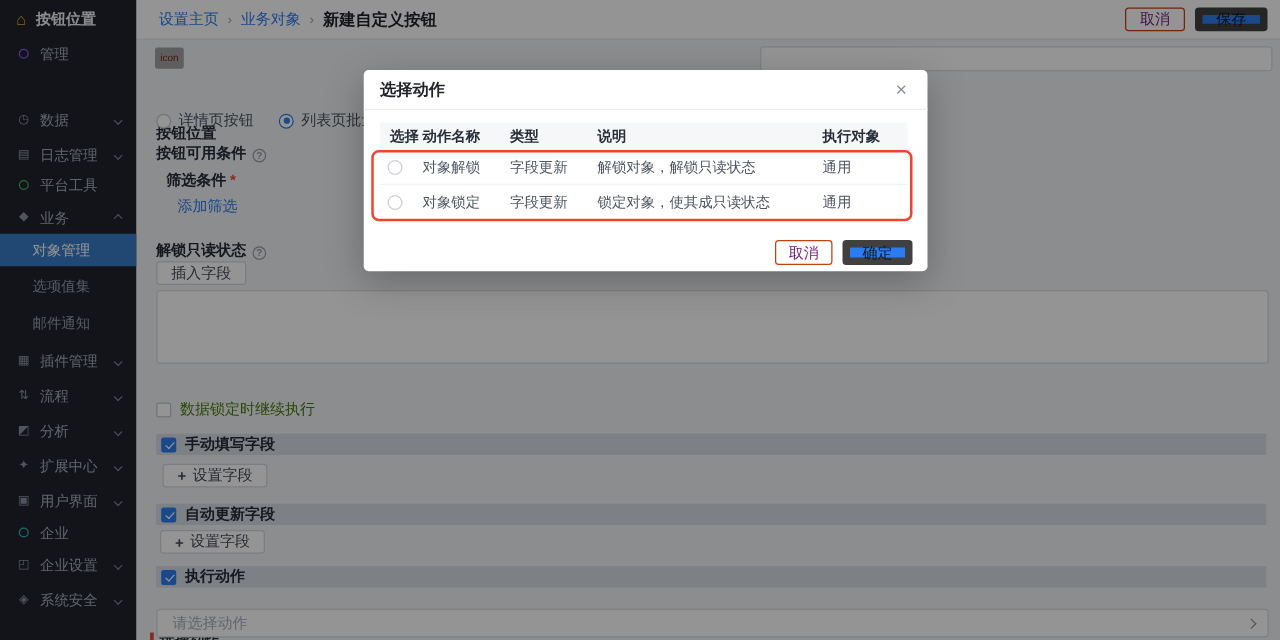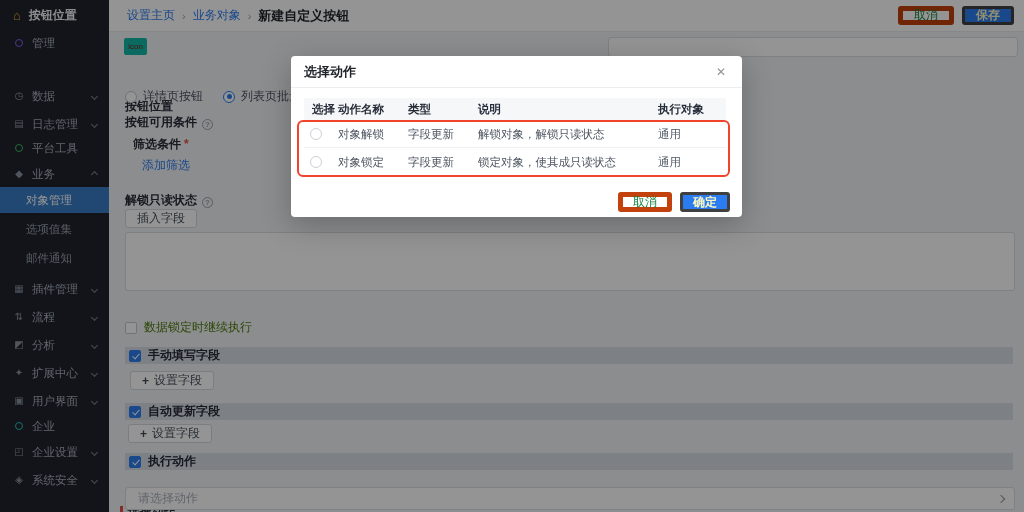--- a/index.html
+++ b/index.html
@@ -31,26 +31,26 @@
 
   
   .main { position:absolute; left:109px; top:0; width:763px; height:512px; }
   .topbar { position:absolute; left:0; top:0; width:915px; height:32px; background:#ffffff; border-bottom:1px solid #e6e8eb; display:flex; align-items:center; padding:0 10px 0 18px; }
   .crumbs { display:flex; align-items:center; gap:7px; }
   .crumb-link { color:#2b7cf0; font-size:12px; cursor:pointer; }
   .crumb-sep { color:#9aa0a8; font-size:11px; }
   .crumb-cur { color:#1f2329; font-size:13px; font-weight:bold; }
   .topbar-actions { margin-left:auto; display:flex; gap:8px; }
   .btn { display:inline-flex; align-items:center; justify-content:center; font-size:12px; border-radius:3px; cursor:pointer; padding:0 11px; height:19px; }
-  .btn.ghost { background:#fff; border:5px solid #c2410c; color:#15803d;font-family:Liberation Serif, serif; }
-  .btn.primary { background:#2b7cf0; border:3px solid #404040; color:#fef9c3;font-weight:bold; }
+  .btn.ghost { background:#fff; border:1px solid #c2410c; color:#701a75;font-family:Liberation Serif, serif; }
+  .btn.primary { background:#2b7cf0; border:6px solid #404040; color:#0f172a; }
 
   .content { position:absolute; left:0; top:32px; width:915px; height:480px; background:#f2f3f5; }
   .name-input { position:absolute; left:499px; top:5px; width:410px; height:20px; background:#fff; border:1px solid #d9dce1; border-radius:3px; }
-  .icon-badge { position:absolute; left:15px; top:6px; width:23px; height:17px; background:#14b8a6; border-radius:2px; color:#7e1d18; font-size:8px; display:flex; align-items:center; justify-content:center; overflow:hidden; }
+  .icon-badge { position:absolute; left:15px; top:6px; width:23px; height:17px; background:#a3a3a3; border-radius:2px; color:#7e1d18; font-size:8px; display:flex; align-items:center; justify-content:center; overflow:hidden; }
   .flabel { position:absolute; font-weight:bold; color:#262c38; font-size:12px; }
   .radio-row { position:absolute; left:16px; top:56px; display:flex; align-items:center; gap:20px;justify-content:flex-end; }
   .radio-opt { display:flex; align-items:center; gap:6px; color:#4a5262; cursor:pointer; }
   .rad { width:12px; height:12px; border-radius:50%; border:1px solid #c2c6cd; background:#fff; flex:none; }
   .rad.on { border:1px solid #2b7cf0; position:relative; }
   .rad.on::after { content:""; position:absolute; left:2.5px; top:2.5px; width:5px; height:5px; border-radius:50%; background:#2b7cf0; }
   .qmark { display:inline-flex; width:11px; height:11px; border:1px solid #9aa0a8; border-radius:50%; color:#9aa0a8; font-size:8px; align-items:center; justify-content:center; margin-left:5px; vertical-align:-1px; }
   .req { color:#e34d43; margin-left:3px; }
   .link { color:#2b7cf0; cursor:pointer; }
   .btn-insert { position:absolute; left:16px; top:177px; }

